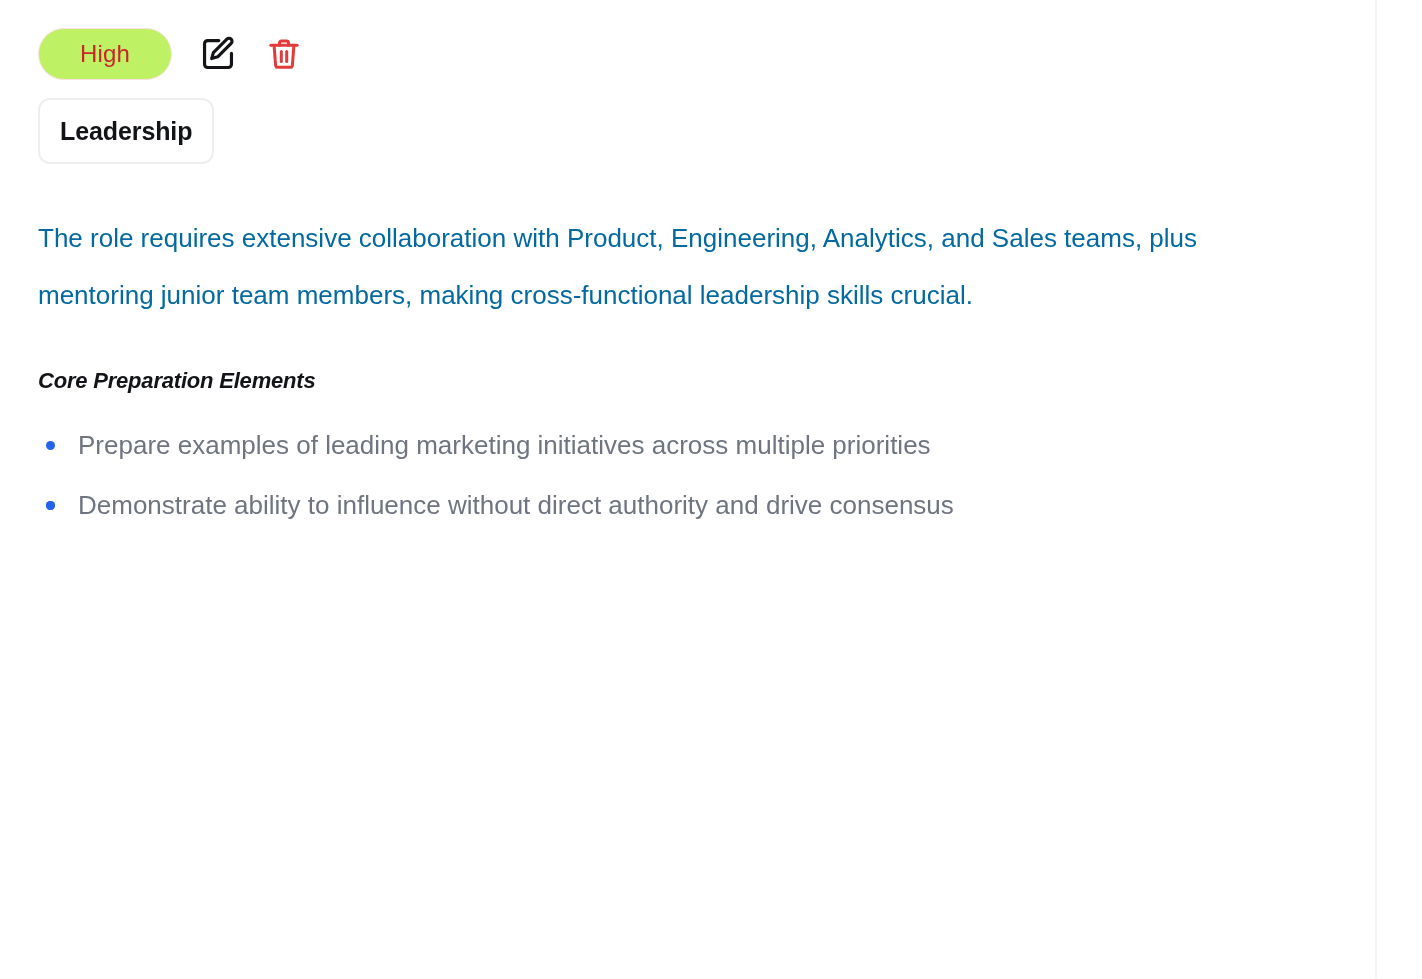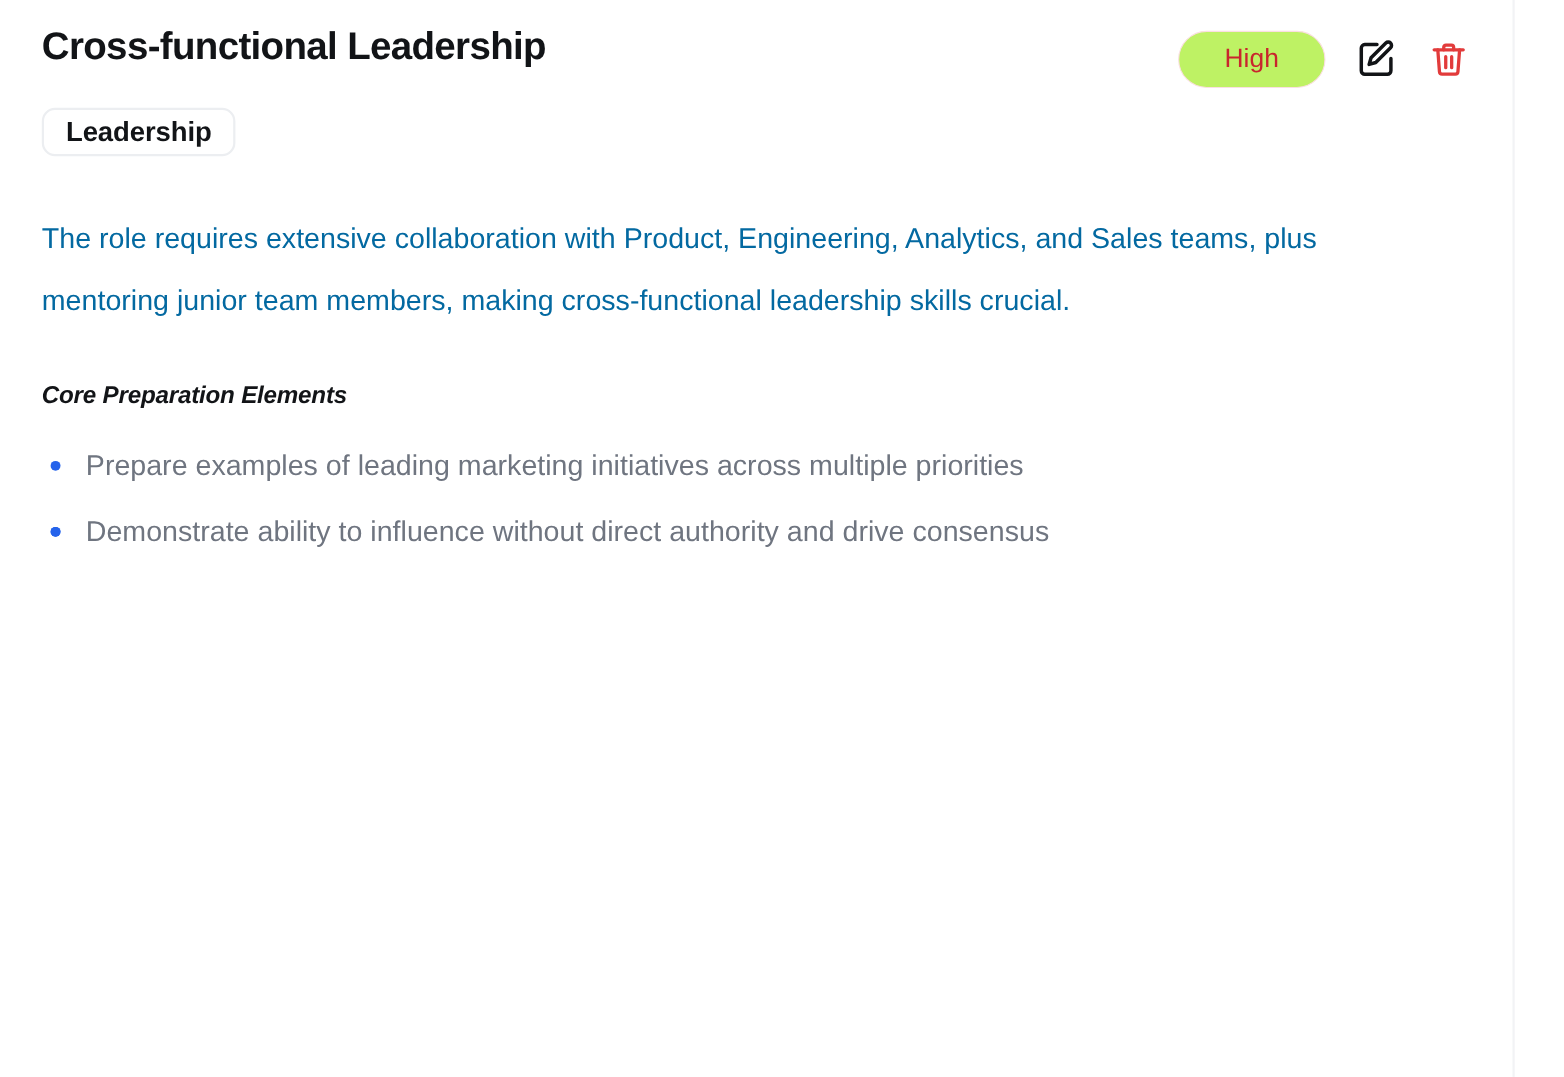--- a/index.html
+++ b/index.html
@@ -85,21 +85,21 @@
   .icon-btn svg { display: block; }
 
   
   .tag-row {
     margin-top: 18px;
   }
   .tag {
     box-sizing: border-box;
     display: inline-flex;
     align-items: center;
-    height: 44px;
+    height: 66px;
     padding: 0 20px;
     border: 2px solid #eceef1;
     border-radius: 12px;
     background: #ffffff;
     color: #121417;
     font-size: 25px;
     font-weight: bold;
     letter-spacing: -0.1px;
   }
 
@@ -152,21 +152,20 @@
     margin-top: 42px;
   }
 </style>
 </head>
 <body>
 
 <div class="panel">
   <div class="panel-inner">
 
     <div class="header-row">
-      <h1 class="title">Cross-functional Leadership</h1>
 
       <div class="header-actions">
         <span class="priority-badge">High</span>
 
         <button class="icon-btn" aria-label="Edit">
           <span>
             <svg width="38" height="38" viewBox="0 0 24 24" fill="none" stroke="#121417" stroke-width="2" stroke-linecap="round" stroke-linejoin="round">
               <path d="M12.5 3.5H5.5a2 2 0 0 0-2 2v13a2 2 0 0 0 2 2h13a2 2 0 0 0 2-2v-7"></path>
               <path d="M17.6 2.6a1.9 1.9 0 0 1 2.7 2.7L11.8 13.8 8 14.9l1.1-3.8z"></path>
             </svg>

